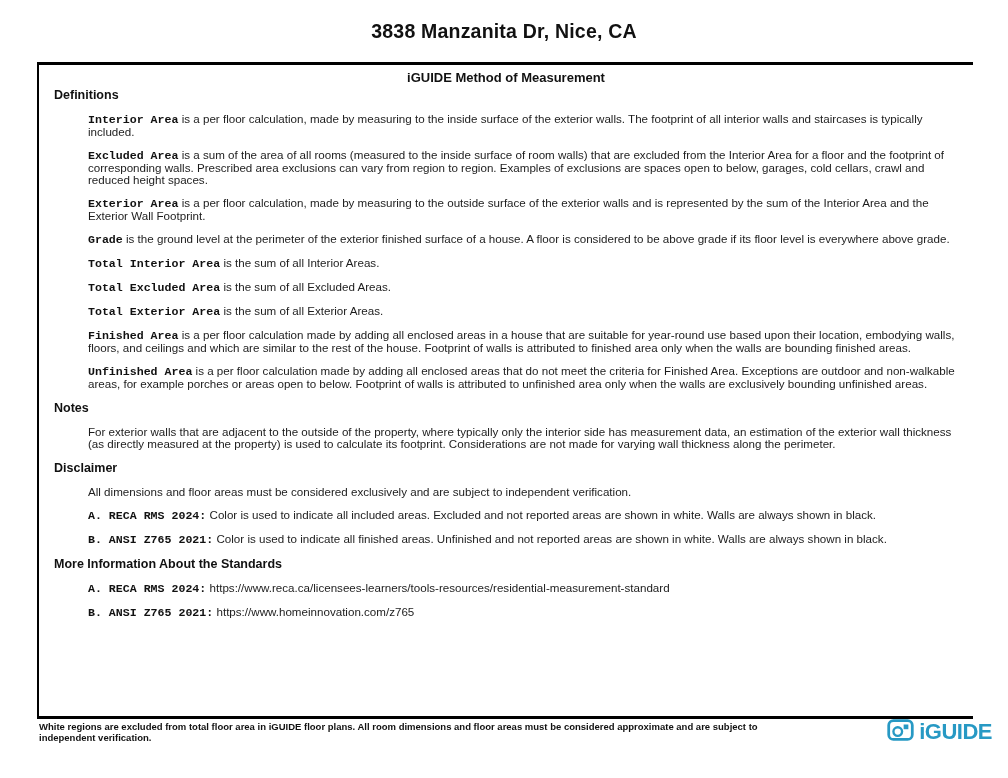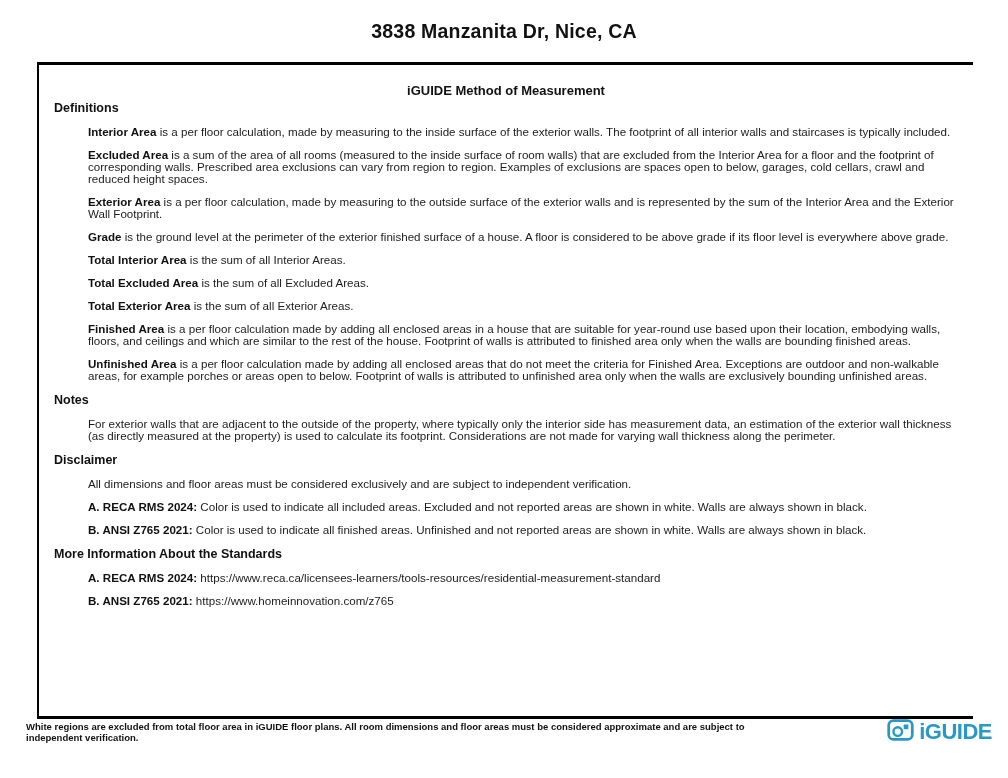--- a/index.html
+++ b/index.html
@@ -27,46 +27,46 @@
     height: 657px;
     border-left: 2px solid #000;
     border-top: 3px solid #000;
     border-bottom: 3px solid #000;
     overflow: hidden;
   }
   .doc-subtitle {
     text-align: center;
     font-size: 13px;
     font-weight: bold;
-    padding-top: 18px;
+    padding-top: 5px;
     color: #111;
   }
   .sections {
     padding: 3px 10px 0 7px;
     margin-left: 8px;
   }
   .section-heading {
     font-size: 12.5px;
     font-weight: bold;
     line-height: 14px;
     margin: 0 0 11px 0;
     color: #111;
   }
   .para {
     font-size: 11.6px;
     line-height: 12px;
     margin: 0 0 11px 34px;
     max-width: 886px;
     color: #1c1c1c;
   }
-  .para b { font-weight: bold; color: #111; }
+  .para b { font-weight: bold; color: #111; font-family: Liberation Mono, monospace; }
   .para .url { color: #1c1c1c; text-decoration: none; }
   .footer-note {
     position: absolute;
-    left: 26px;
+    left: 39px;
     top: 721px;
     font-size: 9.5px;
     font-weight: bold;
     color: #111;
     max-width: 760px;
   }
   .logo {
     position: absolute;
     right: 16px;
     top: 719px;

